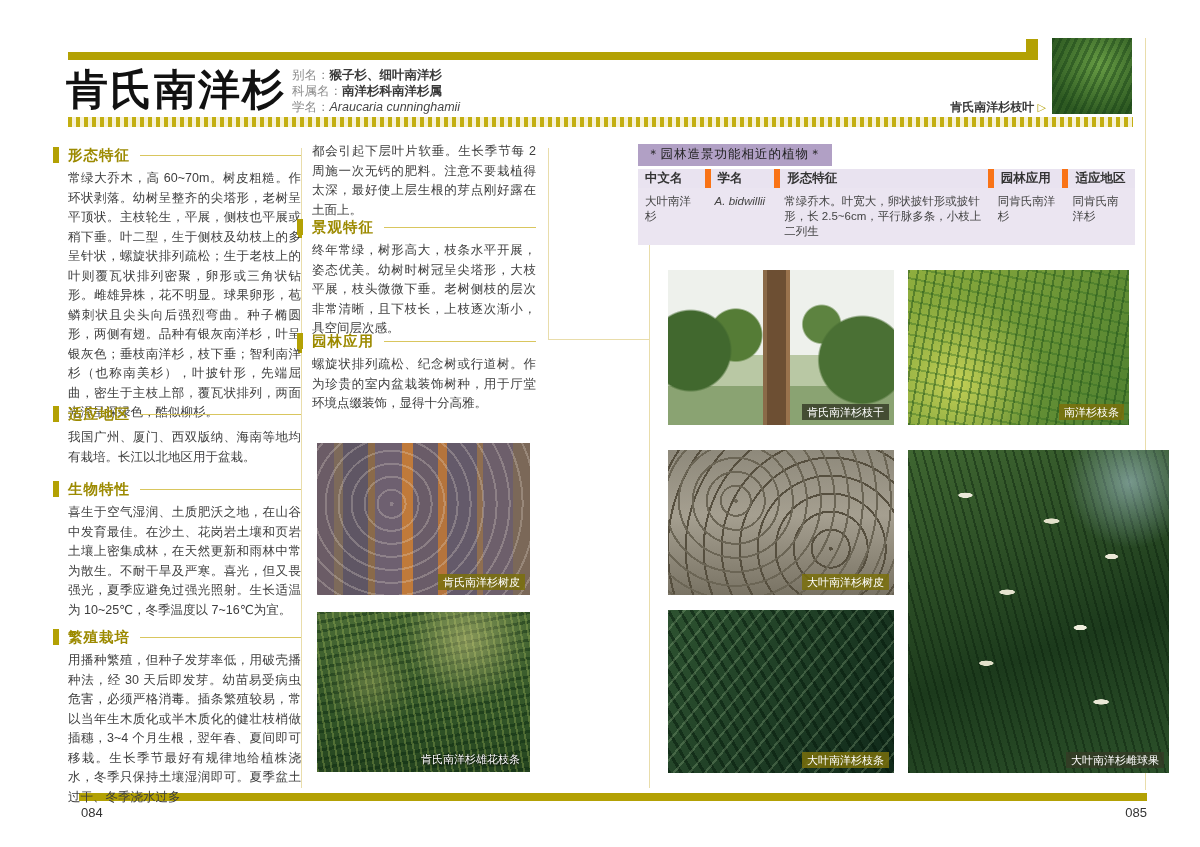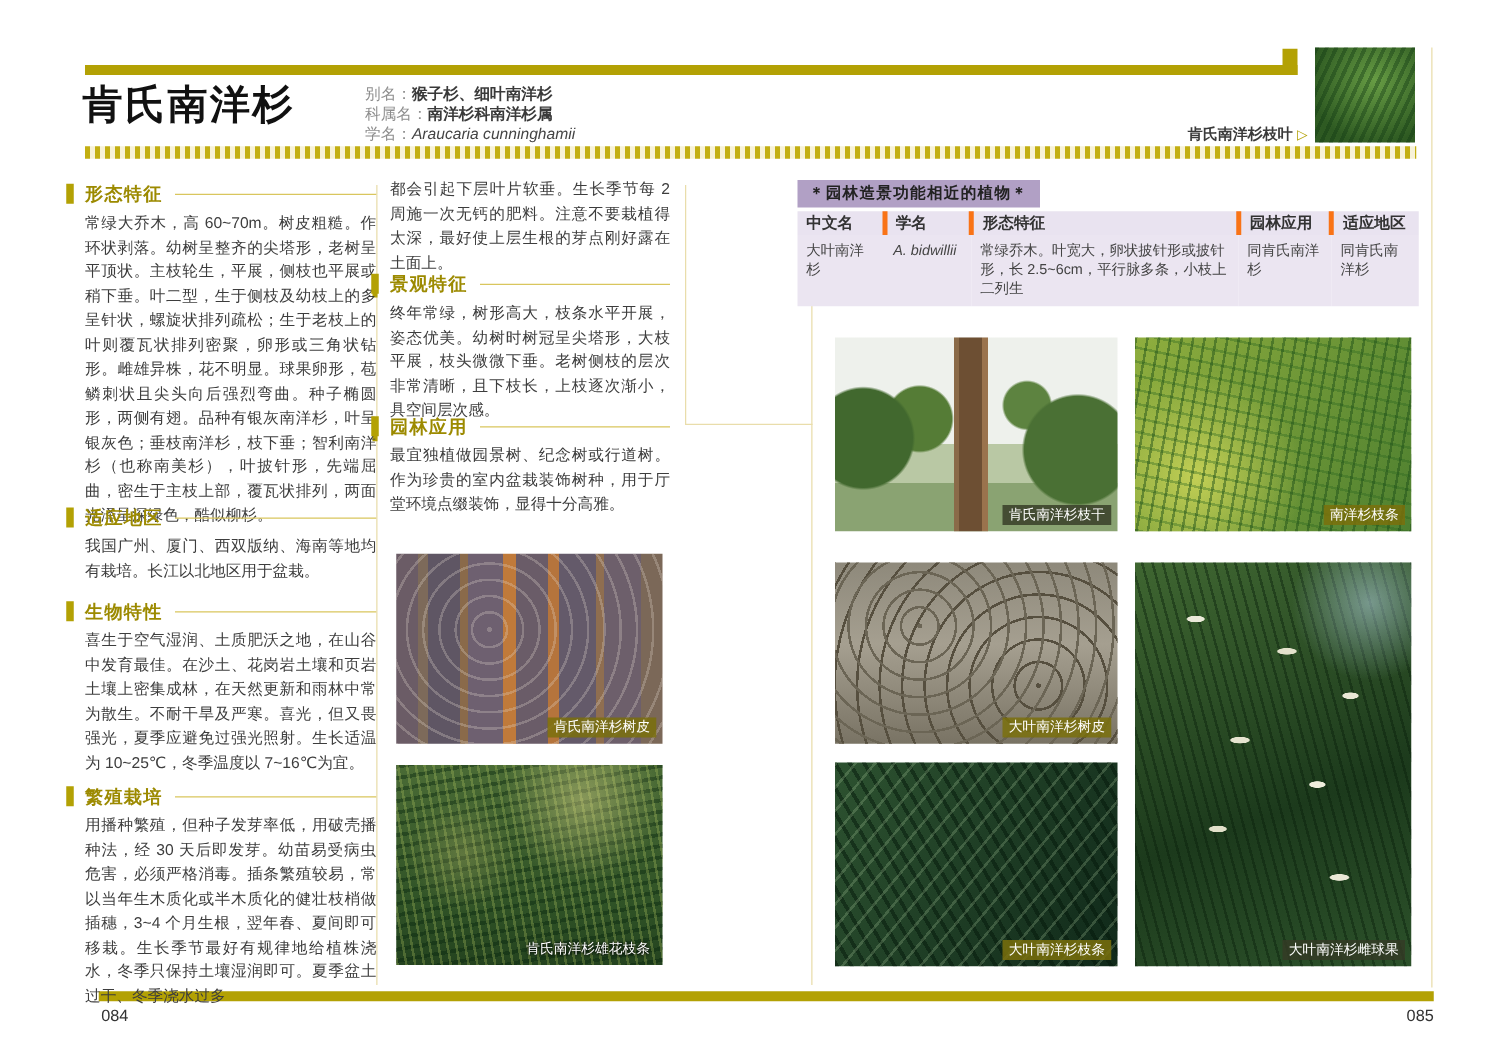--- a/index.html
+++ b/index.html
@@ -18,21 +18,21 @@
   #divider-1 { left:301px; top:148px; height:640px; }
   #divider-2 { left:548px; top:148px; height:192px; }
   #divider-3 { left:649px; top:237px; height:551px; }
   #divider-connector { position:absolute; left:548px; top:339px; width:102px; height:1px; background:#e9ddab; }
   #right-margin-line { left:1145px; top:38px; height:752px; }
   .gold-tick { position:absolute; width:4px; height:16px; background:#b3a104; }
   #tick-1 { left:298px; top:222px; }
   #tick-2 { left:298px; top:337px; }
 
   
-  #page-title { position:absolute; left:66px; top:62px; font-size:32px; font-weight:bold;
+  #page-title { position:absolute; left:66px; top:62px; font-size:42px; font-weight:bold;
     color:#111; letter-spacing:2px; }
   #header-fields { position:absolute; left:292px; top:67px; font-size:12.5px; line-height:16px; }
   .hf-label { color:#8d8d8d; }
   .hf-value { color:#3a3a3a; font-weight:bold; }
   .hf-value.sci { font-weight:normal; font-style:italic; color:#444; }
   #corner-caption { position:absolute; left:886px; top:99px; width:160px; text-align:right;
     font-size:12px; font-weight:bold; color:#3a3a3a; }
   #corner-caption .arrow { color:#b3a104; font-size:11px; }
 
   
@@ -70,21 +70,21 @@
     background:repeating-linear-gradient(100deg,rgba(25,75,22,.45) 0 2px,transparent 2px 9px),
       repeating-linear-gradient(12deg,rgba(40,100,30,.35) 0 2px,transparent 2px 11px),
       radial-gradient(circle at 22% 72%,#c2cf55,transparent 42%),
       linear-gradient(120deg,#8fae3e,#4e8030); }
 
   #photo-bidwill-bark { left:668px; top:450px; width:226px; height:145px;
     background:repeating-radial-gradient(circle at 30% 35%,#6b6555 0 2px,transparent 2px 14px),
       repeating-radial-gradient(circle at 72% 68%,#564f3f 0 2px,transparent 2px 18px),
       linear-gradient(180deg,#8e897b,#a59f90 45%,#797364); }
 
-  #photo-bidwill-cone { left:908px; top:450px; width:221px; height:323px;
+  #photo-bidwill-cone { left:908px; top:450px; width:261px; height:323px;
     background:radial-gradient(ellipse 11px 4px at 22% 14%,#eceada 0 60%,transparent 70%),
       radial-gradient(ellipse 12px 4px at 55% 22%,#e4e2cc 0 60%,transparent 70%),
       radial-gradient(ellipse 10px 4px at 78% 33%,#eae8d6 0 60%,transparent 70%),
       radial-gradient(ellipse 12px 4px at 38% 44%,#e6e4d0 0 60%,transparent 70%),
       radial-gradient(ellipse 10px 4px at 66% 55%,#efeddd 0 60%,transparent 70%),
       radial-gradient(ellipse 11px 4px at 30% 66%,#e2e0ca 0 60%,transparent 70%),
       radial-gradient(ellipse 12px 4px at 74% 78%,#eae8d6 0 60%,transparent 70%),
       radial-gradient(circle at 85% 10%,rgba(190,220,240,.5),transparent 18%),
       repeating-linear-gradient(75deg,rgba(8,30,10,.42) 0 2px,transparent 2px 8px),
       linear-gradient(160deg,#3f6631,#1c3a1c 60%,#2c512a); }
@@ -106,25 +106,25 @@
   #sec-region      { left:68px; top:405px; width:233px; }
   #sec-biology     { left:68px; top:480px; width:233px; }
   #sec-propagation { left:68px; top:628px; width:233px; }
   #mid-continuation { position:absolute; left:312px; top:142px; width:224px; }
   #sec-landscape   { left:312px; top:218px; width:224px; }
   #sec-garden-use  { left:312px; top:332px; width:224px; }
 
   
   #similar-plants { position:absolute; left:638px; top:144px; width:497px; }
   #similar-title { display:inline-block; background:#b1a0c5; color:#222; font-size:12.5px;
-    font-weight:bold; padding:2px 9px 3px; letter-spacing:1px; }
+    font-weight:normal; padding:2px 9px 3px; letter-spacing:1px; }
   #similar-table { width:100%; border-collapse:collapse; margin-top:3px; table-layout:fixed; }
   #similar-table th { background:#e9e3f0; font-size:12.5px; font-weight:bold; color:#333;
     text-align:left; padding:1px 7px; }
-  #similar-table th + th { border-left:4px solid #f97316; }
+  #similar-table th + th { border-left:6px solid #f97316; }
   #similar-table td { font-size:11.5px; line-height:15px; color:#444; vertical-align:top; padding:6px 7px; }
   #similar-table tr.row-a td { background:#f7f4fa; }
   #similar-table tr.row-b td { background:#ebe5f1; }
   .col-name{width:14%;} .col-sci{width:14%;} .col-morph{width:43%;} .col-use{width:15%;} .col-region{width:14%;}
   .sci-name { font-style:italic; color:#555; }
 
   
   .page-num { position:absolute; top:805px; font-size:13px; color:#333; }
   #page-num-left  { left:81px; }
   #page-num-right { right:53px; }
@@ -199,21 +199,21 @@
         <span class="sec-rule"></span>
       </div>
     <p class="sec-body">终年常绿，树形高大，枝条水平开展，姿态优美。幼树时树冠呈尖塔形，大枝平展，枝头微微下垂。老树侧枝的层次非常清晰，且下枝长，上枝逐次渐小，具空间层次感。</p>
   </div>
   <div class="section" id="sec-garden-use">
     <div class="sec-head">
         <span class="sec-marker"></span>
         <span class="sec-title">园林应用</span>
         <span class="sec-rule"></span>
       </div>
-    <p class="sec-body">最宜独植做园景树、纪念树或行道树。作为珍贵的室内盆栽装饰树种，用于厅堂环境点缀装饰，显得十分高雅。</p>
+    <p class="sec-body">螺旋状排列疏松、纪念树或行道树。作为珍贵的室内盆栽装饰树种，用于厅堂环境点缀装饰，显得十分高雅。</p>
   </div>
 
   <div class="photo" id="photo-mid-bark">
     <span class="chip">肯氏南洋杉树皮</span>
   </div>
   <div class="photo" id="photo-mid-male">
     <span class="chip chip-plain">肯氏南洋杉雄花枝条</span>
   </div>
 
   <div id="similar-plants">

